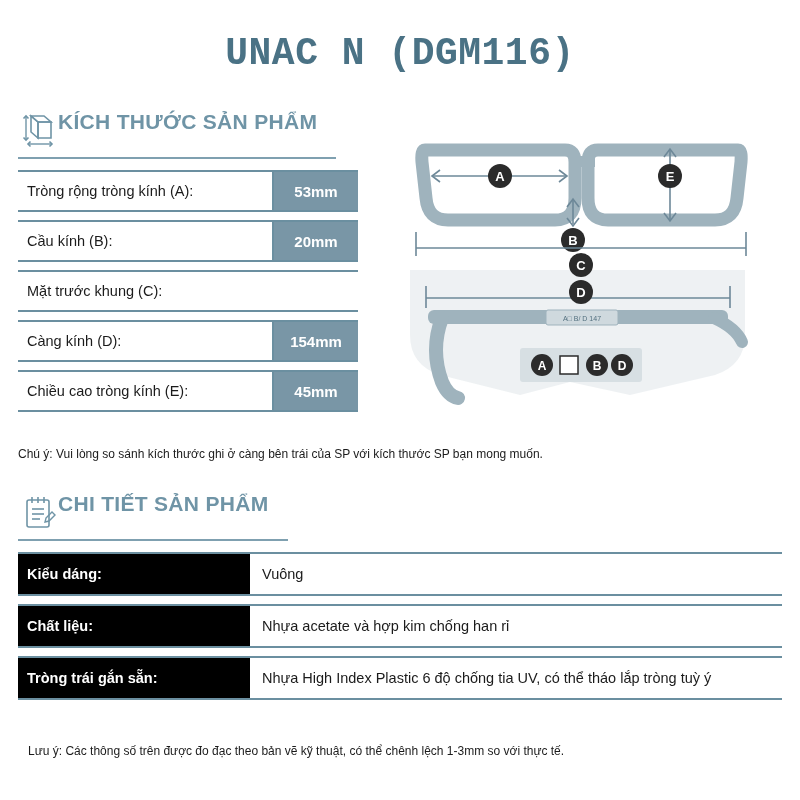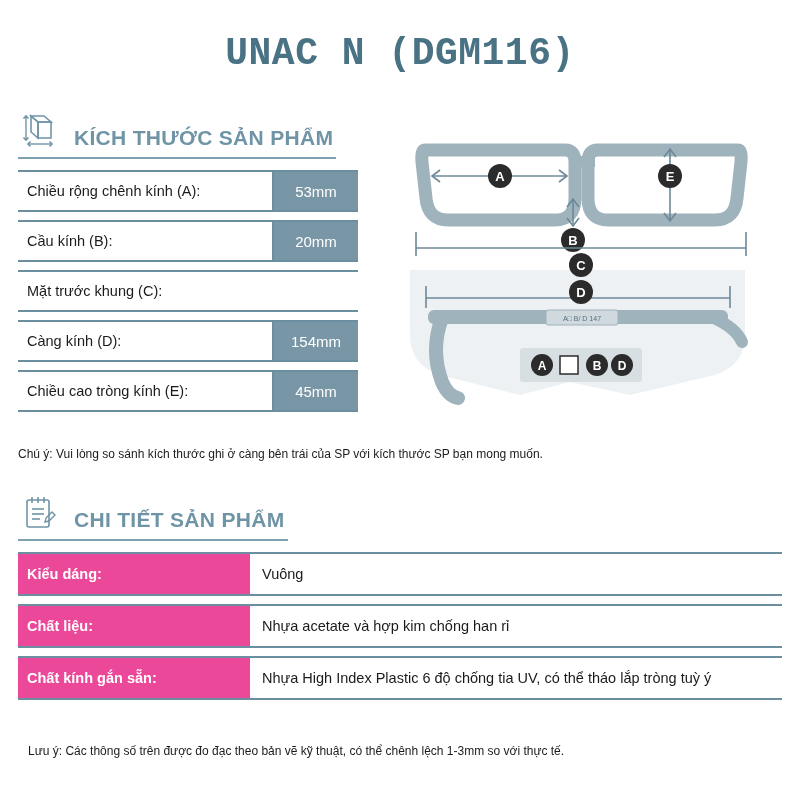--- a/index.html
+++ b/index.html
@@ -25,22 +25,22 @@
     font-weight: bold;
     letter-spacing: 0.5px;
     color: #4a7285;
     font-family: Liberation Mono, monospace;
   }
 
   
   .section-head {
     position: absolute;
     display: flex;
-    align-items: flex-end;
-    gap: 16px;
+    align-items: flex-start;
+    gap: 0;
   }
   .section-head .sec-title {
     font-size: 21px;
     font-weight: bold;
     color: #6f94a6;
     letter-spacing: 0.3px;
   }
   .section-head .underline {
     position: absolute;
     left: 0; bottom: -9px;
@@ -78,21 +78,21 @@
   }
   .size-row .value {
     width: 86px;
     flex: 0 0 86px;
     display: flex;
     align-items: center;
     justify-content: center;
     background: #7996a6;
     color: #ffffff;
     font-size: 15px;
-    font-weight: normal;
+    font-weight: bold;
     border-left: 2px solid #6b8fa0;
   }
 
   
   .note {
     position: absolute;
     font-size: 12px;
     color: #1b1b1b;
   }
   #note-1 { top: 447px; left: 18px; width: 770px; }
@@ -110,21 +110,21 @@
     height: 44px;
     margin-bottom: 8px;
     border-top: 2px solid #6b8fa0;
     border-bottom: 2px solid #6b8fa0;
   }
   .detail-row .label {
     flex: 0 0 232px;
     display: flex;
     align-items: center;
     padding-left: 9px;
-    background: #ec4899;
+    background: #000000;
     color: #ffffff;
     font-size: 14.5px;
     font-weight: bold;
   }
   .detail-row .value {
     flex: 1 1 auto;
     display: flex;
     align-items: center;
     padding-left: 12px;
     font-size: 14.5px;
@@ -160,21 +160,21 @@
           <path d="M31.5 31.5 L34 34 L31.5 36.5"></path>
         </g>
       </svg>
     </span>
     <span class="sec-title">KÍCH THƯỚC SẢN PHẨM</span>
     <span class="underline"></span>
   </div>
 
   <div class="size-table">
     <div class="size-row">
-      <div class="label">Chiều rộng chênh kính (A):</div>
+      <div class="label">Tròng rộng tròng kính (A):</div>
       <div class="value">53mm</div>
     </div>
     <div class="size-row">
       <div class="label">Cầu kính (B):</div>
       <div class="value">20mm</div>
     </div>
     <div class="size-row">
       <div class="label">Mặt trước khung (C):</div>
     </div>
     <div class="size-row">
@@ -290,20 +290,20 @@
   <div class="detail-table">
     <div class="detail-row">
       <div class="label">Kiểu dáng:</div>
       <div class="value">Vuông</div>
     </div>
     <div class="detail-row">
       <div class="label">Chất liệu:</div>
       <div class="value">Nhựa acetate và hợp kim chống han rỉ</div>
     </div>
     <div class="detail-row">
-      <div class="label">Chất kính gắn sẵn:</div>
+      <div class="label">Tròng trái gắn sẵn:</div>
       <div class="value">Nhựa High Index Plastic 6 độ chống tia UV, có thể tháo lắp tròng tuỳ ý</div>
     </div>
   </div>
 
   <div class="note" id="note-2">Lưu ý: Các thông số trên được đo đạc theo bản vẽ kỹ thuật, có thể chênh lệch 1-3mm so với thực tế.</div>
 
 </div>
 
 </body></html>

